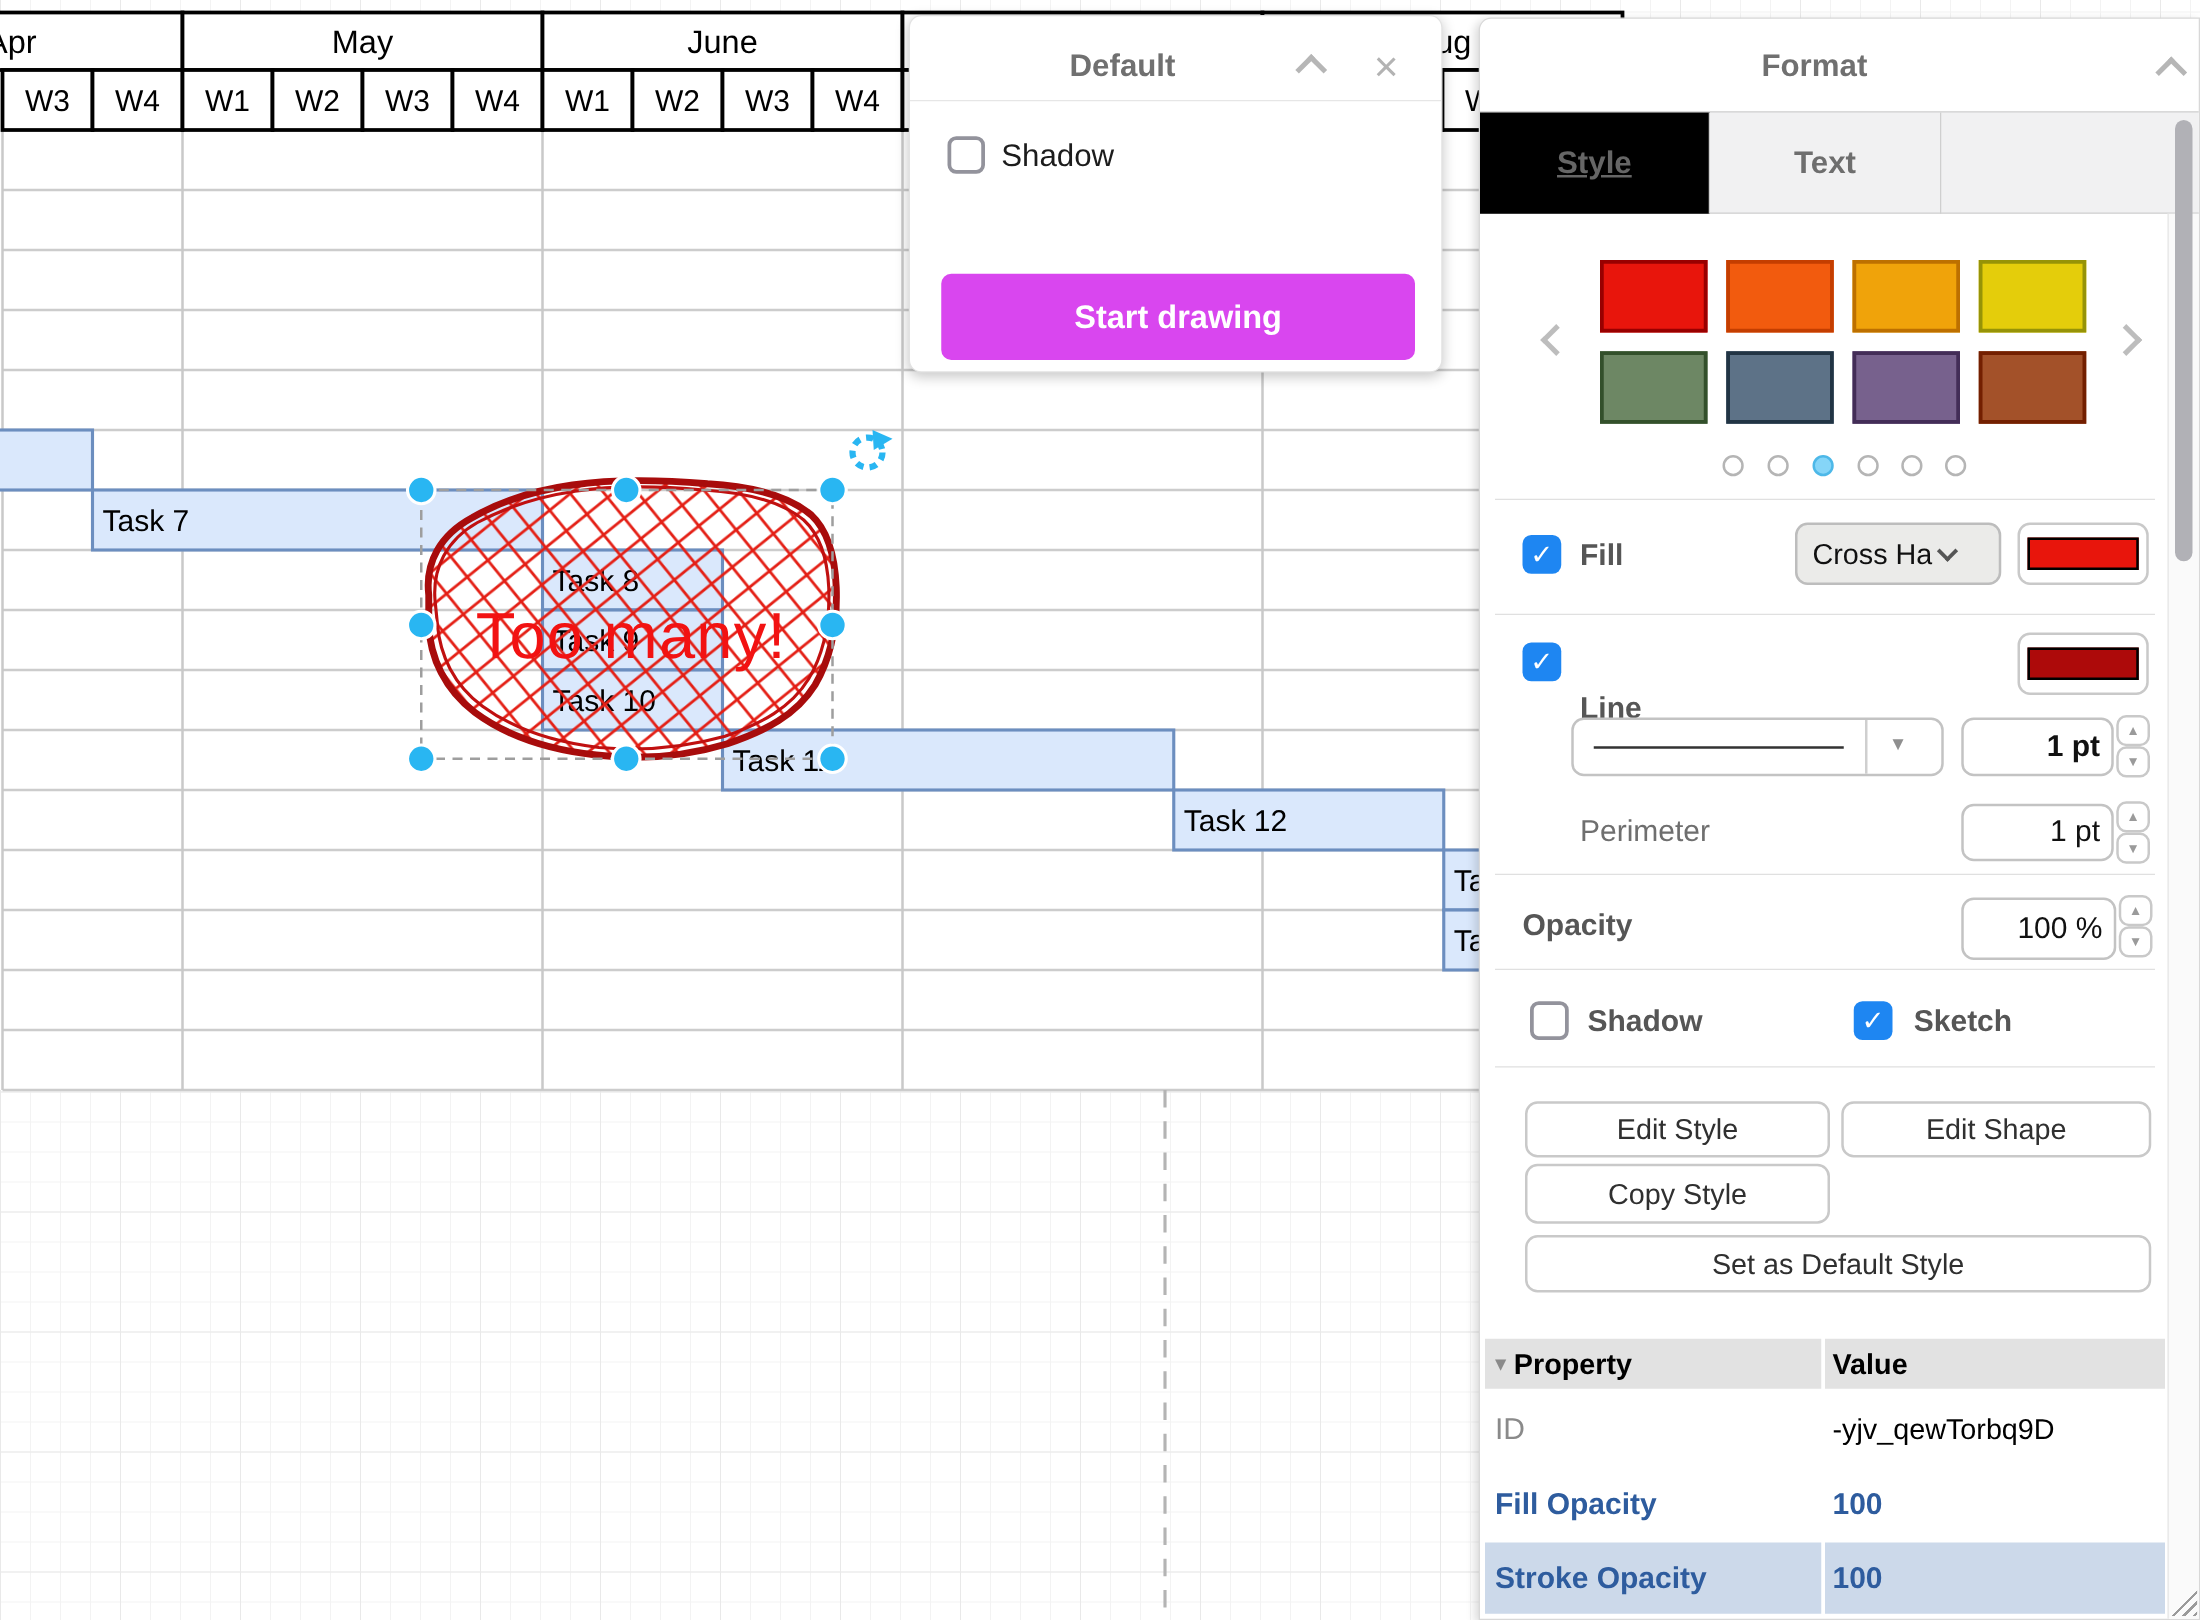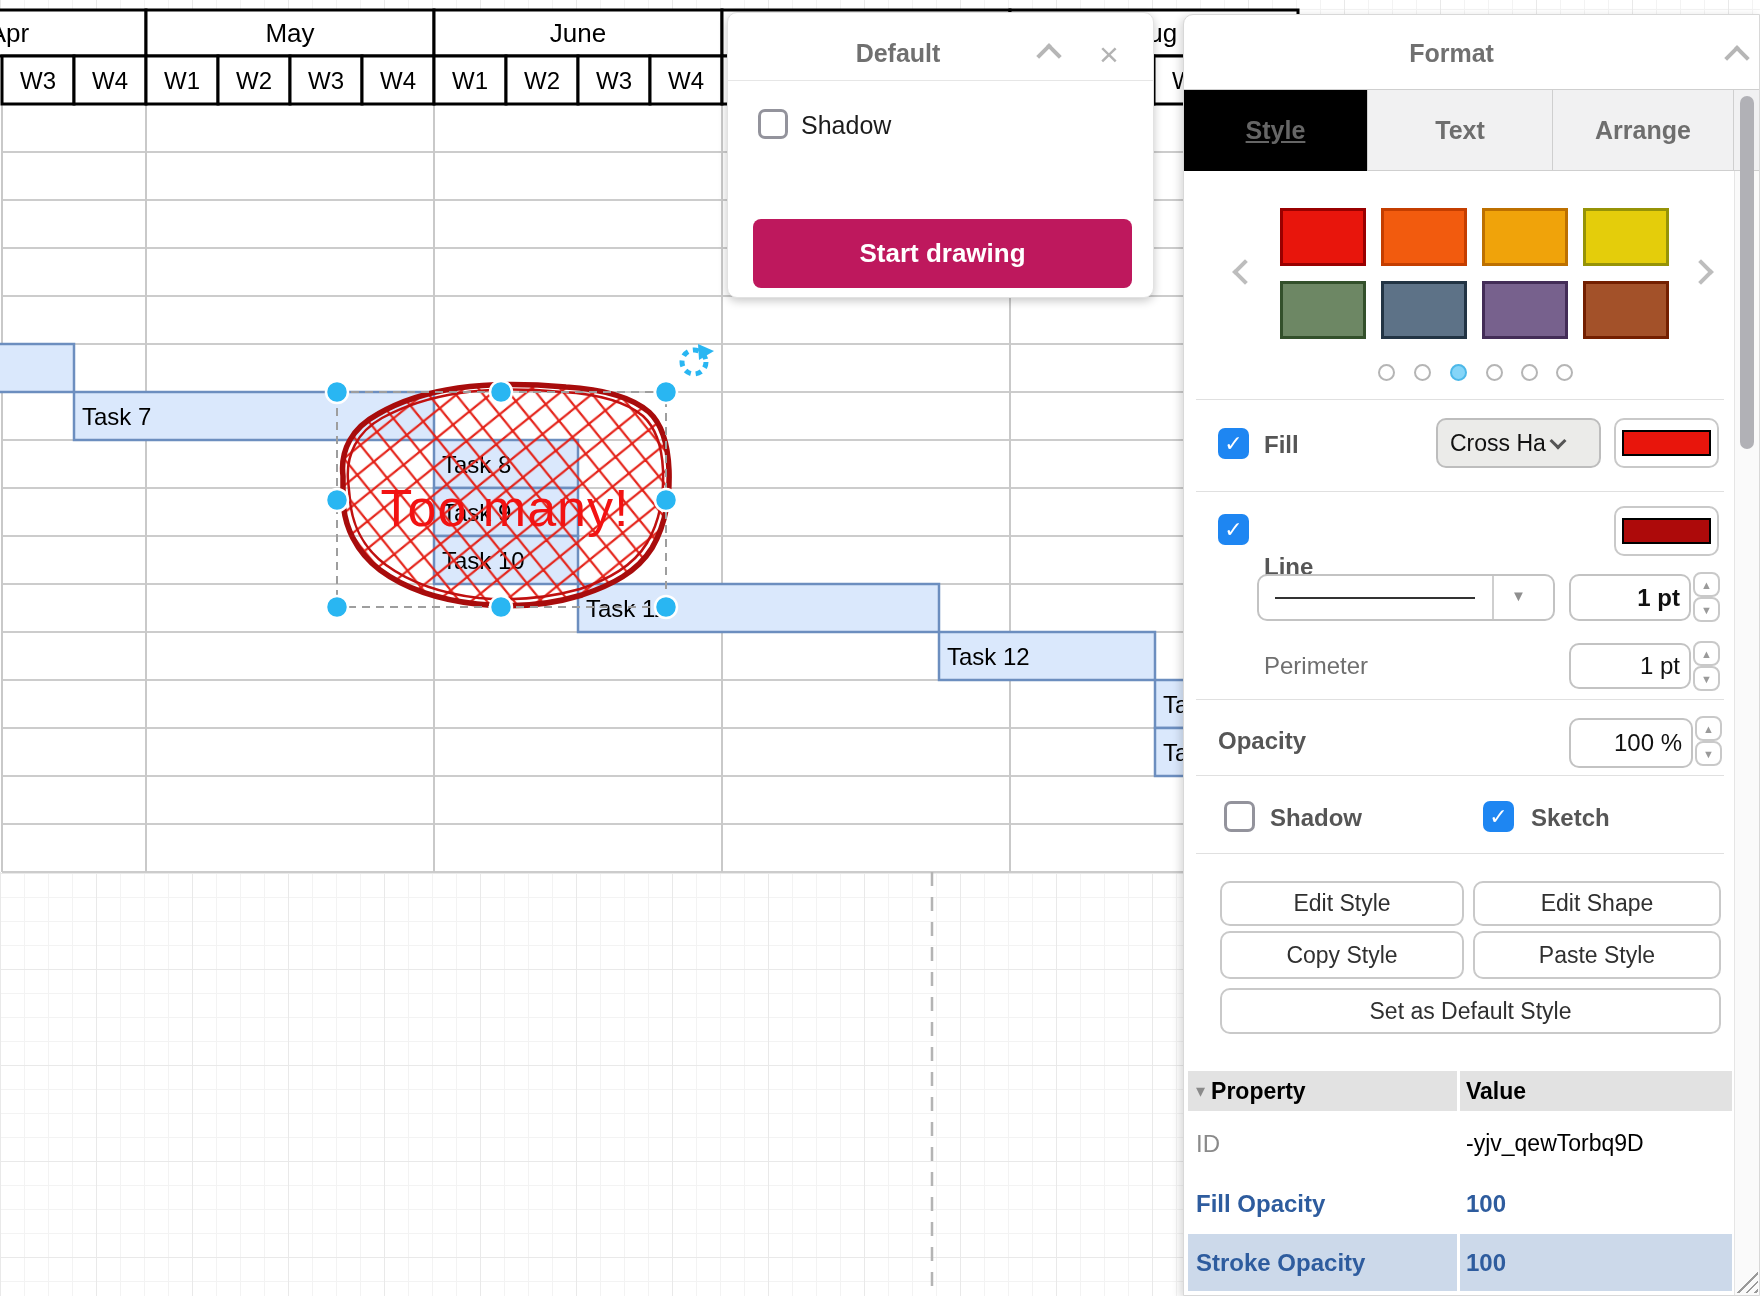--- a/index.html
+++ b/index.html
@@ -203,39 +203,37 @@
 
 <div class="dialog" style="left:727px;top:12px;width:425px;height:284px;">
   <div class="panel-title" style="position:absolute;left:0;right:85px;top:26px;text-align:center;">Default</div>
   <span class="chev chev-up" style="left:312px;top:34px;"></span>
   <span class="close-x" style="left:371px;top:26px;">×</span>
   <div style="position:absolute;left:0;top:67px;width:425px;border-top:1px solid #e6e6e6;"></div>
 
   <div class="cb unchecked" style="left:30px;top:96px;width:30px;height:30px;"></div>
   <div style="position:absolute;left:73px;top:98px;font-size:25px;color:#1c1c1c;">Shadow</div>
 
-  <div style="position:absolute;left:25px;top:206px;width:379px;height:69px;background:#be185d;border-radius:8px;
+  <div style="position:absolute;left:25px;top:206px;width:379px;height:69px;background:#d946ef;border-radius:8px;
               display:flex;align-items:center;justify-content:center;color:#fff;font-size:26px;font-weight:bold;">Start drawing</div>
 </div>
 
 <div style="position:absolute;left:1183px;top:14px;width:577px;height:1282px;background:#fff;
             border:1px solid #d8d8d8;border-top-left-radius:10px;box-sizing:border-box;
             box-shadow:-3px 2px 8px rgba(0,0,0,.15);z-index:30;overflow:hidden;">
 
   <div class="panel-title" style="position:absolute;left:0;right:40px;top:24px;text-align:center;">Format</div>
   <span class="chev chev-up" style="left:544px;top:34px;"></span>
 
   <div style="position:absolute;left:0;top:74px;width:577px;height:82px;background:#f1f1f2;
               border-top:1px solid #cfcfcf;border-bottom:1px solid #cfcfcf;box-sizing:border-box;">
     <div style="position:absolute;left:0;top:0;width:184px;height:81px;background:#000000;border-right:1px solid #cfcfcf;
                 display:flex;align-items:center;justify-content:center;font-size:25px;font-weight:bold;color:#666;box-sizing:border-box;text-decoration:underline;">Style</div>
     <div style="position:absolute;left:184px;top:0;width:185px;height:81px;border-right:1px solid #cfcfcf;
                 display:flex;align-items:center;justify-content:center;font-size:25px;font-weight:bold;color:#6e6e6e;box-sizing:border-box;">Text</div>
-    <div style="position:absolute;left:369px;top:0;width:181px;height:81px;border-right:1px solid #cfcfcf;
-                display:flex;align-items:center;justify-content:center;font-size:25px;font-weight:bold;color:#6e6e6e;box-sizing:border-box;">Arrange</div>
   </div>
 
   <span class="chev chev-left" style="left:52px;top:248px;"></span>
   <span class="chev chev-right" style="left:508px;top:248px;"></span>
   <div class="swatch" style="left: 96px; top: 193px; border-color: rgb(153, 0, 0); background-color: rgb(232, 21, 12);"></div>
   <div class="swatch" style="left: 197px; top: 193px; border-color: rgb(196, 62, 0); background-color: rgb(242, 91, 14);"></div>
   <div class="swatch" style="left: 298px; top: 193px; border-color: rgb(189, 112, 0); background-color: rgb(240, 163, 10);"></div>
   <div class="swatch" style="left: 399px; top: 193px; border-color: rgb(150, 147, 7); background-color: rgb(228, 205, 11);"></div>
   <div class="swatch" style="left: 96px; top: 266px; border-color: rgb(51, 80, 43); background-color: rgb(109, 135, 100);"></div>
   <div class="swatch" style="left: 197px; top: 266px; border-color: rgb(34, 52, 68); background-color: rgb(93, 114, 135);"></div>
@@ -307,21 +305,20 @@
   <div class="cb checked" style="left:299px;top:786px;">
     <span>✓</span>
   </div>
   <div class="cb-label" style="left:347px;top:789px;">Sketch</div>
 
   <div class="divider" style="top:838px;"></div>
 
   <div class="fp-btn" style="left:36px;top:866px;width:244px;height:45px;">Edit Style</div>
   <div class="fp-btn" style="left:289px;top:866px;width:248px;height:45px;">Edit Shape</div>
   <div class="fp-btn" style="left:36px;top:916px;width:244px;height:48px;">Copy Style</div>
-  <div class="fp-btn" style="left:289px;top:916px;width:248px;height:48px;">Paste Style</div>
   <div class="fp-btn" style="left:36px;top:973px;width:501px;height:46px;">Set as Default Style</div>
 
   <div class="prop-cell" style="left:4px;top:1056px;width:269px;height:40px;background:#e2e2e2;padding-left:8px;">
     <span style="color:#8a8a8a;font-size:18px;margin-right:6px;">▾</span>
     <span style="font-size:23px;font-weight:bold;color:#000;">Property</span>
   </div>
   <div class="prop-cell" style="left:276px;top:1056px;width:272px;height:40px;background:#e2e2e2;padding-left:6px;">
     <span style="font-size:23px;font-weight:bold;color:#000;">Value</span>
   </div>
 

